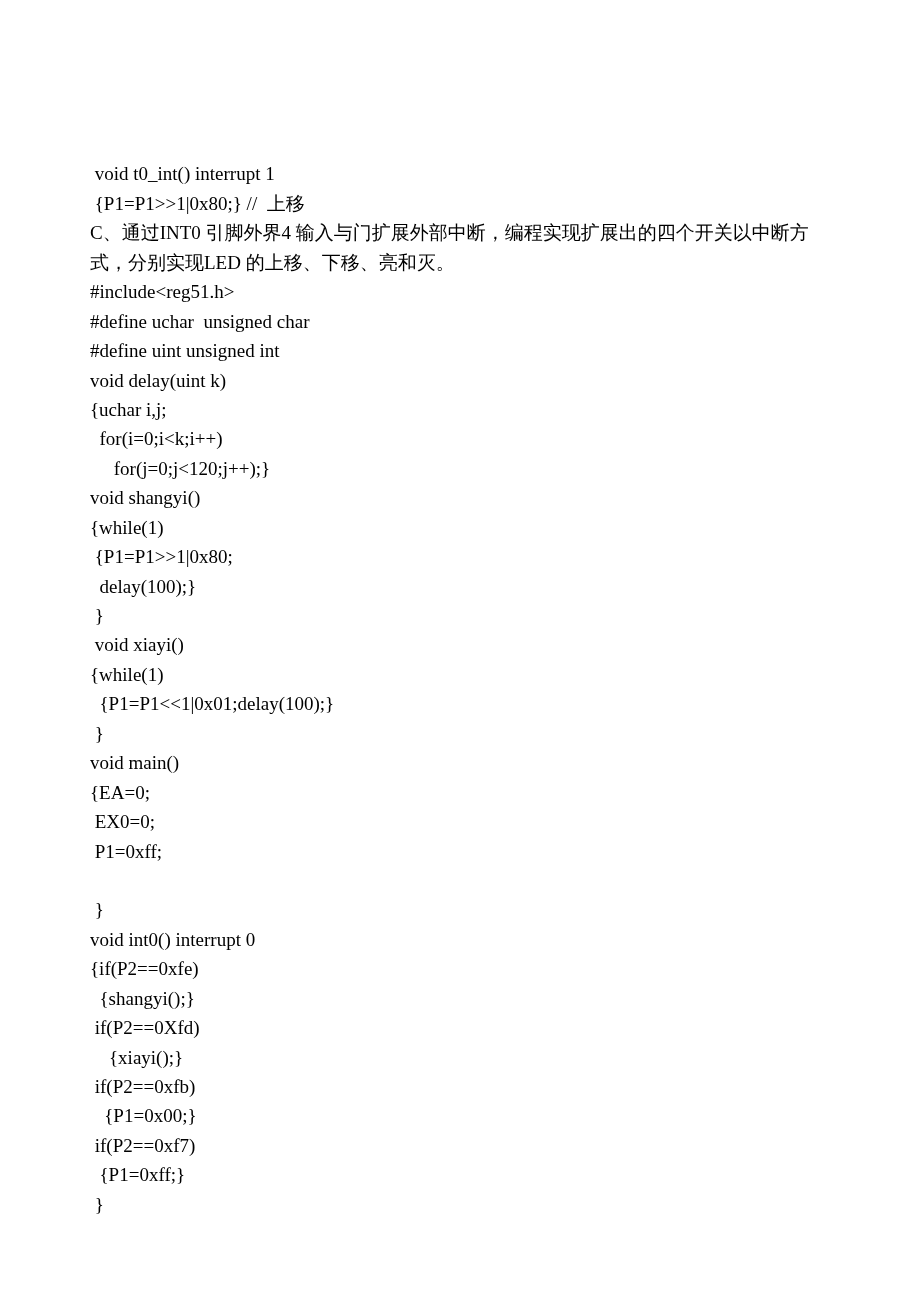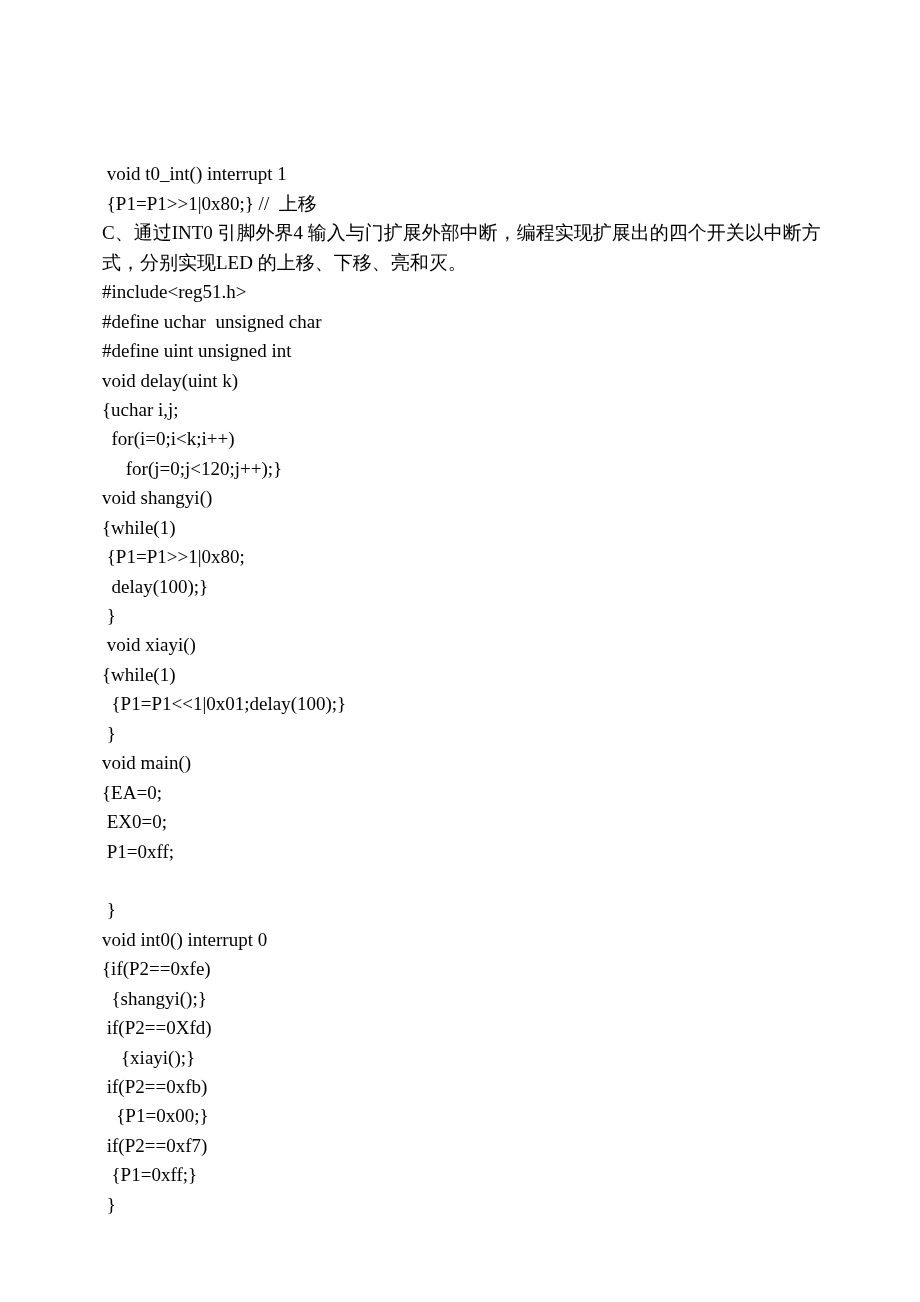--- a/index.html
+++ b/index.html
@@ -10,21 +10,20 @@
       height: 1302px;
       font-family: "SimSun", "宋体", serif;
       font-size: 19px;
       line-height: 1.55;
       color: #000;
     }
     .page {
       padding: 130px 90px 60px 90px;
       white-space: pre-wrap;
       word-wrap: break-word;
-      margin-left: 12px;
     }
   </style>
 </head>
 <body>
 
 <div class="page">
 <span> void t0_int() interrupt 1
  {P1=P1&gt;&gt;1|0x80;} //  上移
 C、通过INT0 引脚外界4 输入与门扩展外部中断，编程实现扩展出的四个开关以中断方式，分别实现LED 的上移、下移、亮和灭。
 #include&lt;reg51.h&gt;

